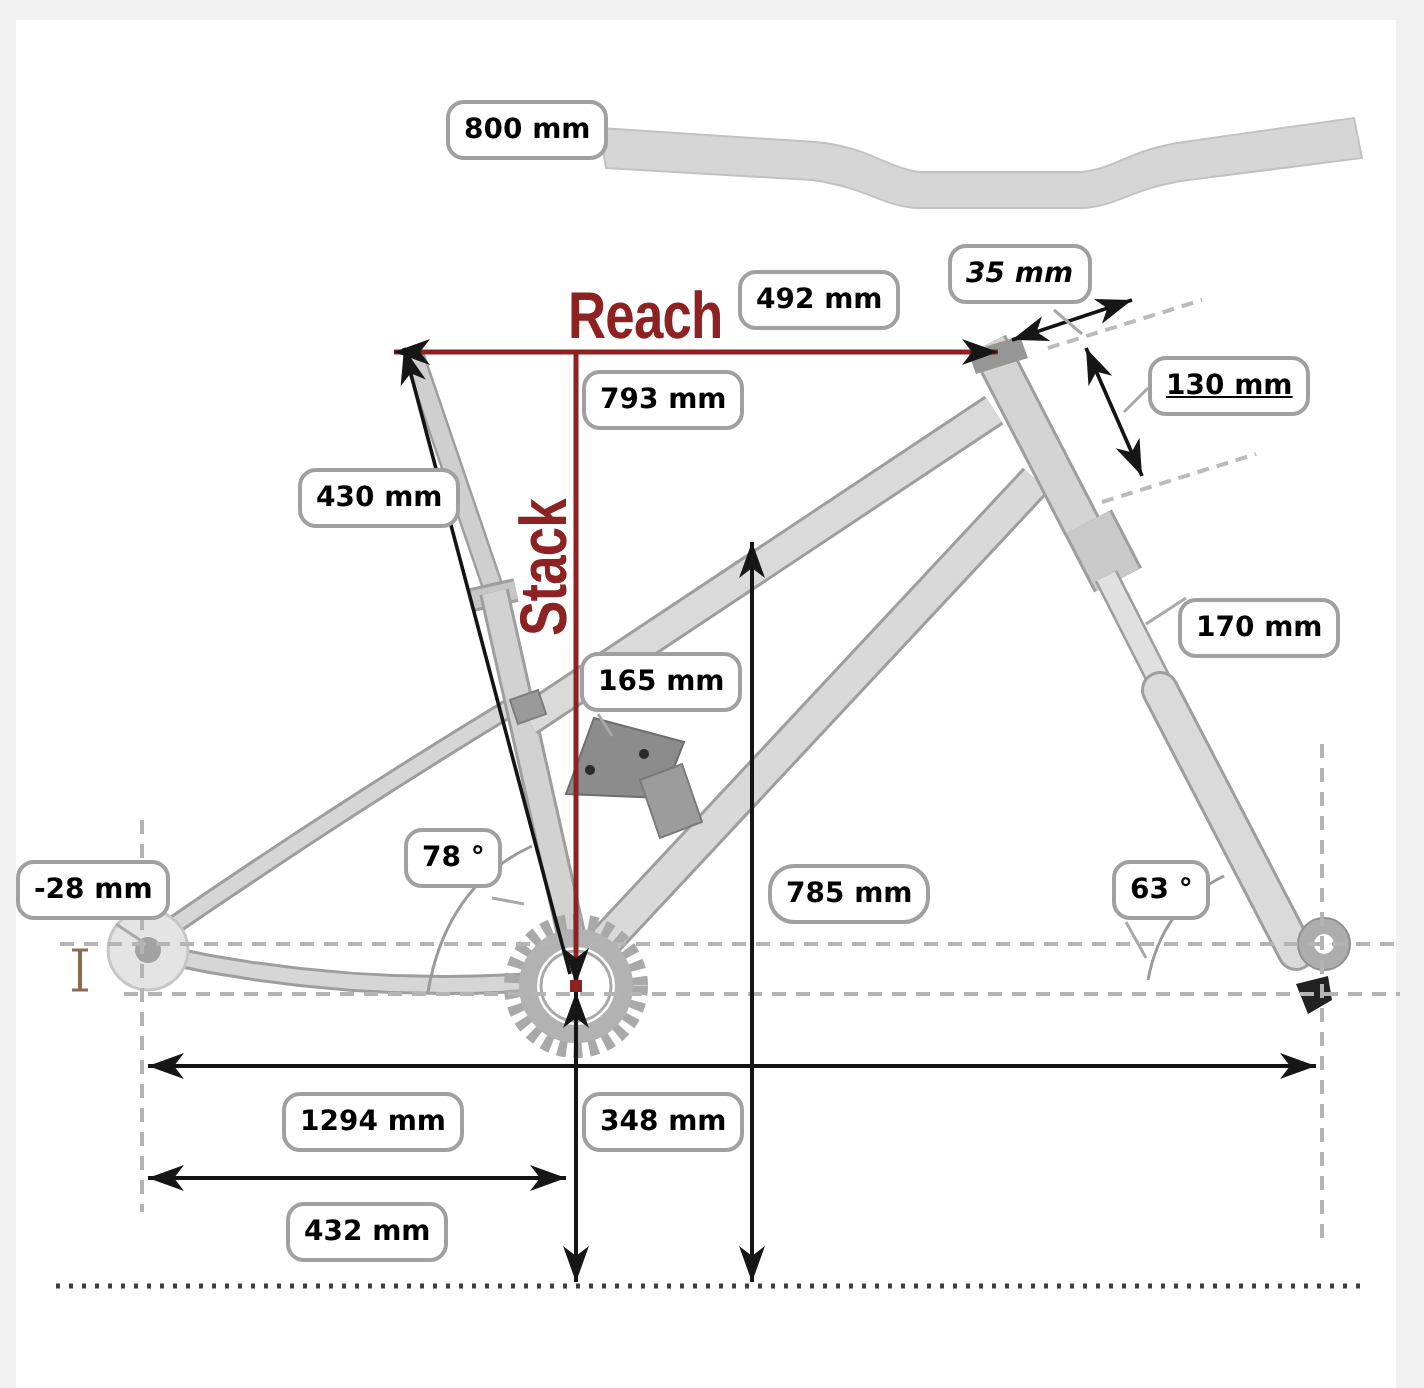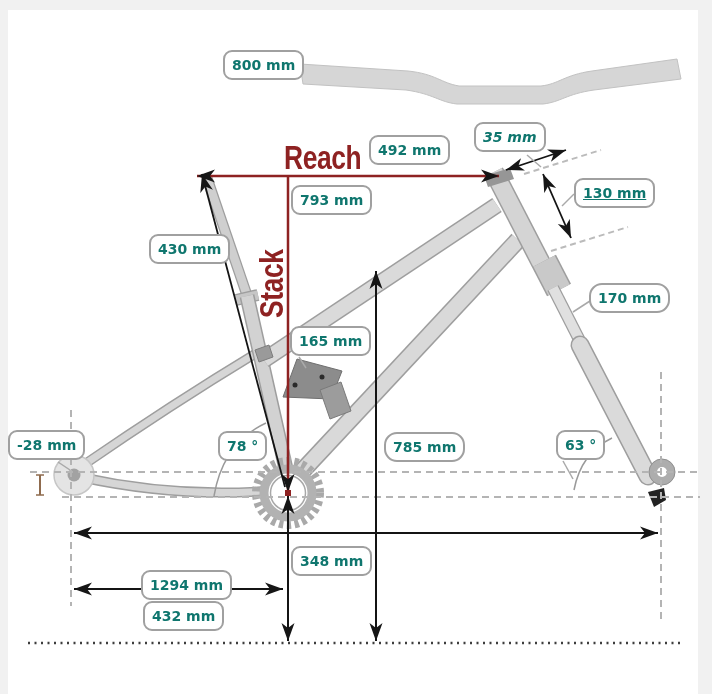--- a/index.html
+++ b/index.html
@@ -2,21 +2,21 @@
 <html><head>
 <meta charset="utf-8">
 <style>
   html,body{margin:0;padding:0;background:#f1f1f1;}
   #stage{position:relative;width:712px;height:694px;background:#f1f1f1;overflow:hidden;
          font-family:"DejaVu Sans","Liberation Sans",sans-serif;}
   #card{position:absolute;left:8px;top:10px;width:690px;height:684px;background:#ffffff;}
   svg{position:absolute;left:0;top:0;z-index:1;}
   .labels{position:absolute;left:0;top:0;width:712px;height:694px;z-index:2;pointer-events:none;}
   .mlabel{position:absolute;background:#ffffff;border:2px solid #a0a0a0;border-radius:9px;
-          color:#0f766e;font-size:14px;font-weight:bold;line-height:1.45;
+          color:#000000;font-size:14px;font-weight:bold;line-height:1.45;
           padding:3px 7px;white-space:nowrap;box-sizing:border-box;text-align:center;}
   .word{position:absolute;color:#8e2222;font-size:33px;font-weight:bold;
         font-family:"Liberation Sans","DejaVu Sans",sans-serif;letter-spacing:-0.5px;
         transform:scaleX(0.8);transform-origin:0 0;white-space:nowrap;}
   .word.vertical{transform:rotate(-90deg) scaleX(0.8);transform-origin:0 0;}
 </style>
 </head>
 <body>
 
 <div id="stage">
@@ -145,23 +145,23 @@
   <div class="labels">
     <div class="word" style="left:284px;top:139px;">Reach</div>
     <div class="word vertical" style="left:253px;top:318px;">Stack</div>
 
     <div class="mlabel" style="left:223px;top:50px;">800 mm</div>
     <div class="mlabel" style="left:369px;top:135px;">492 mm</div>
     <div class="mlabel" style="left:474px;top:122px;font-style:italic;">35 mm</div>
     <div class="mlabel" style="left:291px;top:185px;">793 mm</div>
     <div class="mlabel" style="left:574px;top:178px;text-decoration:underline;">130 mm</div>
     <div class="mlabel" style="left:149px;top:234px;">430 mm</div>
-    <div class="mlabel" style="left:589px;top:283px;border-radius:13px;">170 mm</div>
+    <div class="mlabel" style="left:589px;top:299px;">170 mm</div>
     <div class="mlabel" style="left:290px;top:326px;">165 mm</div>
     <div class="mlabel" style="left:8px;top:430px;">-28 mm</div>
-    <div class="mlabel" style="left:202px;top:431px;margin-left:16px;">78 °</div>
+    <div class="mlabel" style="left:202px;top:414px;">78 °</div>
     <div class="mlabel" style="left:384px;top:432px;border-radius:13px;">785 mm</div>
     <div class="mlabel" style="left:556px;top:430px;">63 °</div>
-    <div class="mlabel" style="left:141px;top:546px;margin-top:24px;">1294 mm</div>
+    <div class="mlabel" style="left:141px;top:546px;">1294 mm</div>
     <div class="mlabel" style="left:291px;top:546px;">348 mm</div>
     <div class="mlabel" style="left:143px;top:601px;">432 mm</div>
   </div>
 </div>
 
 </body></html>

